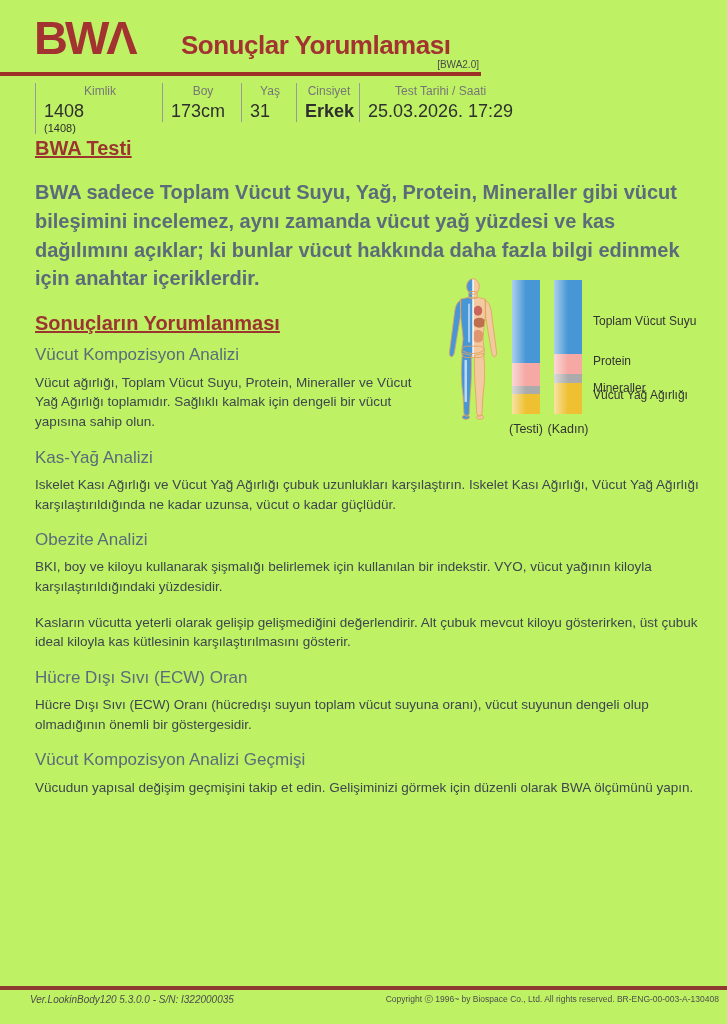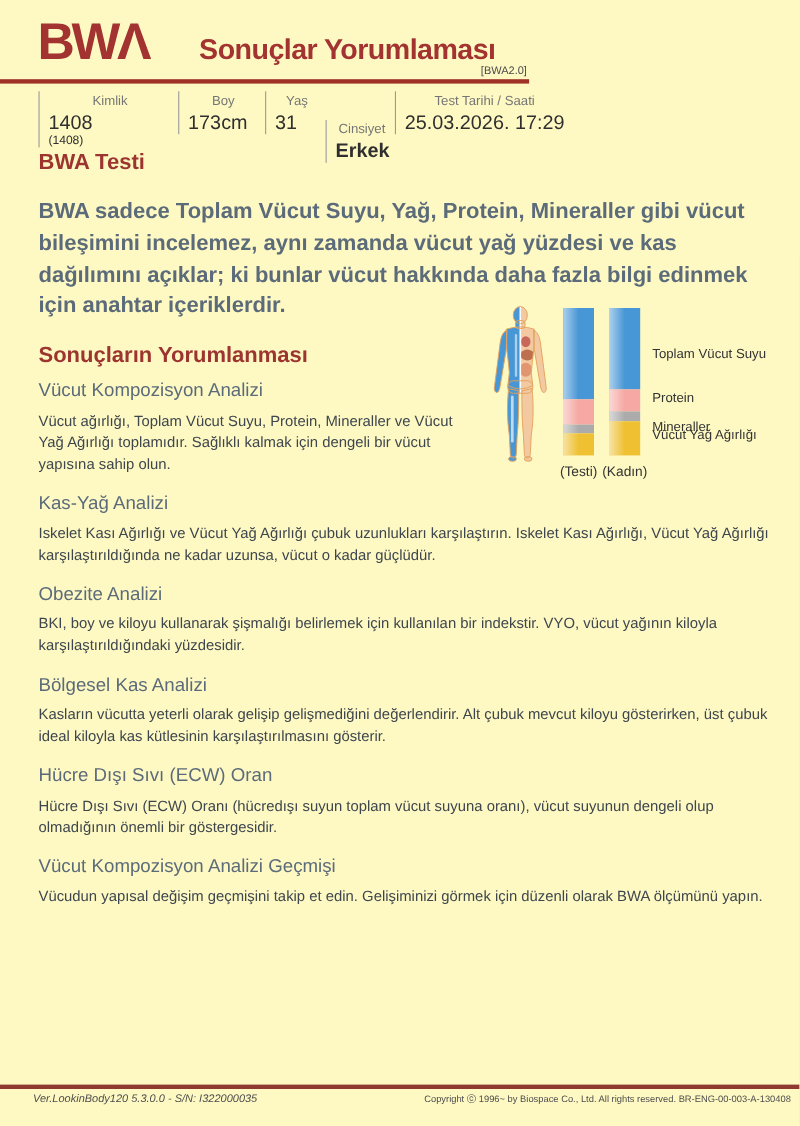--- a/index.html
+++ b/index.html
@@ -1,38 +1,38 @@
 <!DOCTYPE html>
 <html><head>
 <meta charset="utf-8">
 <style>
   html,body{margin:0;padding:0;background:#e8e8e8;}
   .page{
     position:relative;width:727px;height:1024px;margin:0 auto;
-    background:#fef9c3;overflow:hidden;
+    background:#bef264;overflow:hidden;
     font-family:"Liberation Sans", sans-serif;color:#3e464e;
   }
   
   .logo{position:absolute;left:34px;top:14px;font-size:47px;font-weight:800;
         color:#a23331;letter-spacing:-3px;line-height:1;}
   .report-title{position:absolute;left:181px;top:30px;font-size:26px;font-weight:bold;
         color:#a23331;letter-spacing:-0.5px;}
   .version-tag{position:absolute;left:0;top:59px;width:479px;text-align:right;
         font-size:10px;color:#4a4a4a;}
   .header-rule{position:absolute;left:0;top:72px;width:481px;height:4px;background:#9e3226;}
   .info-row{position:absolute;left:35px;top:83px;display:flex;align-items:flex-start;}
   .info-col{border-left:1px solid #9a9a9a;padding:1px 6px 0 8px;min-height:38px;}
   .info-label{font-size:12px;color:#767676;line-height:1.3;white-space:nowrap;text-align:center;}
   .info-value{font-size:18px;color:#2f2f2f;line-height:1.25;white-space:nowrap;}
   .info-value.bold{font-weight:bold;}
   .info-sub{font-size:11px;color:#2f2f2f;}
-  .w-kimlik{width:112px;} .w-boy{width:64px;} .w-yas{width:40px;} .w-cins{width:48px;margin-top:26px;}
+  .w-kimlik{width:112px;} .w-boy{width:64px;} .w-yas{width:40px;} .w-cins{width:48px;}
   
   .content{position:absolute;left:35px;top:136px;width:682px;}
-  h2.red-heading{font-size:20px;font-weight:bold;color:#9c3430;margin:0 0 18px 0;line-height:1.2;}
+  h2.red-heading{font-size:20px;font-weight:bold;color:#9c3430;margin:0 0 18px 0;line-height:1.2;text-decoration:underline;}
   h2.red-heading.results{margin:0 0 10px 0;}
   .intro-para{font-size:20px;font-weight:bold;color:#5b6b7a;line-height:1.44;
         margin:0 0 18px 0;max-width:648px;}
   h3.slate-heading{font-size:17px;font-weight:normal;color:#5b6b7a;margin:0 0 7px 0;line-height:1.2;}
   .sec-para{font-size:13.5px;color:#3e464e;line-height:1.45;margin:0 0 16px 0;max-width:682px;}
   .sec-para.narrow{max-width:398px;min-height:59px;}
   
   .figure{position:absolute;left:436px;top:276px;width:291px;height:168px;}
   .body-art{position:absolute;left:0;top:2px;width:74px;height:142px;}
   .stack-bar{position:absolute;top:4px;width:28px;height:134px;display:flex;flex-direction:column;}
@@ -89,21 +89,20 @@
 
     <h3 class="slate-heading">Vücut Kompozisyon Analizi</h3>
     <p class="sec-para narrow">Vücut ağırlığı, Toplam Vücut Suyu, Protein, Mineraller ve Vücut Yağ Ağırlığı toplamıdır. Sağlıklı kalmak için dengeli bir vücut yapısına sahip olun.</p>
 
     <h3 class="slate-heading">Kas-Yağ Analizi</h3>
     <p class="sec-para">Iskelet Kası Ağırlığı ve Vücut Yağ Ağırlığı çubuk uzunlukları karşılaştırın. Iskelet Kası Ağırlığı, Vücut Yağ Ağırlığı karşılaştırıldığında ne kadar uzunsa, vücut o kadar güçlüdür.</p>
 
     <h3 class="slate-heading">Obezite Analizi</h3>
     <p class="sec-para">BKI, boy ve kiloyu kullanarak şişmalığı belirlemek için kullanılan bir indekstir. VYO, vücut yağının kiloyla karşılaştırıldığındaki yüzdesidir.</p>
 
-    <h3 class="slate-heading">Bölgesel Kas Analizi</h3>
     <p class="sec-para">Kasların vücutta yeterli olarak gelişip gelişmediğini değerlendirir. Alt çubuk mevcut kiloyu gösterirken, üst çubuk ideal kiloyla kas kütlesinin karşılaştırılmasını gösterir.</p>
 
     <h3 class="slate-heading">Hücre Dışı Sıvı (ECW) Oran</h3>
     <p class="sec-para">Hücre Dışı Sıvı (ECW) Oranı (hücredışı suyun toplam vücut suyuna oranı), vücut suyunun dengeli olup olmadığının önemli bir göstergesidir.</p>
 
     <h3 class="slate-heading">Vücut Kompozisyon Analizi Geçmişi</h3>
     <p class="sec-para">Vücudun yapısal değişim geçmişini takip et edin. Gelişiminizi görmek için düzenli olarak BWA ölçümünü yapın.</p>
   </div>
 
   <div class="figure">

